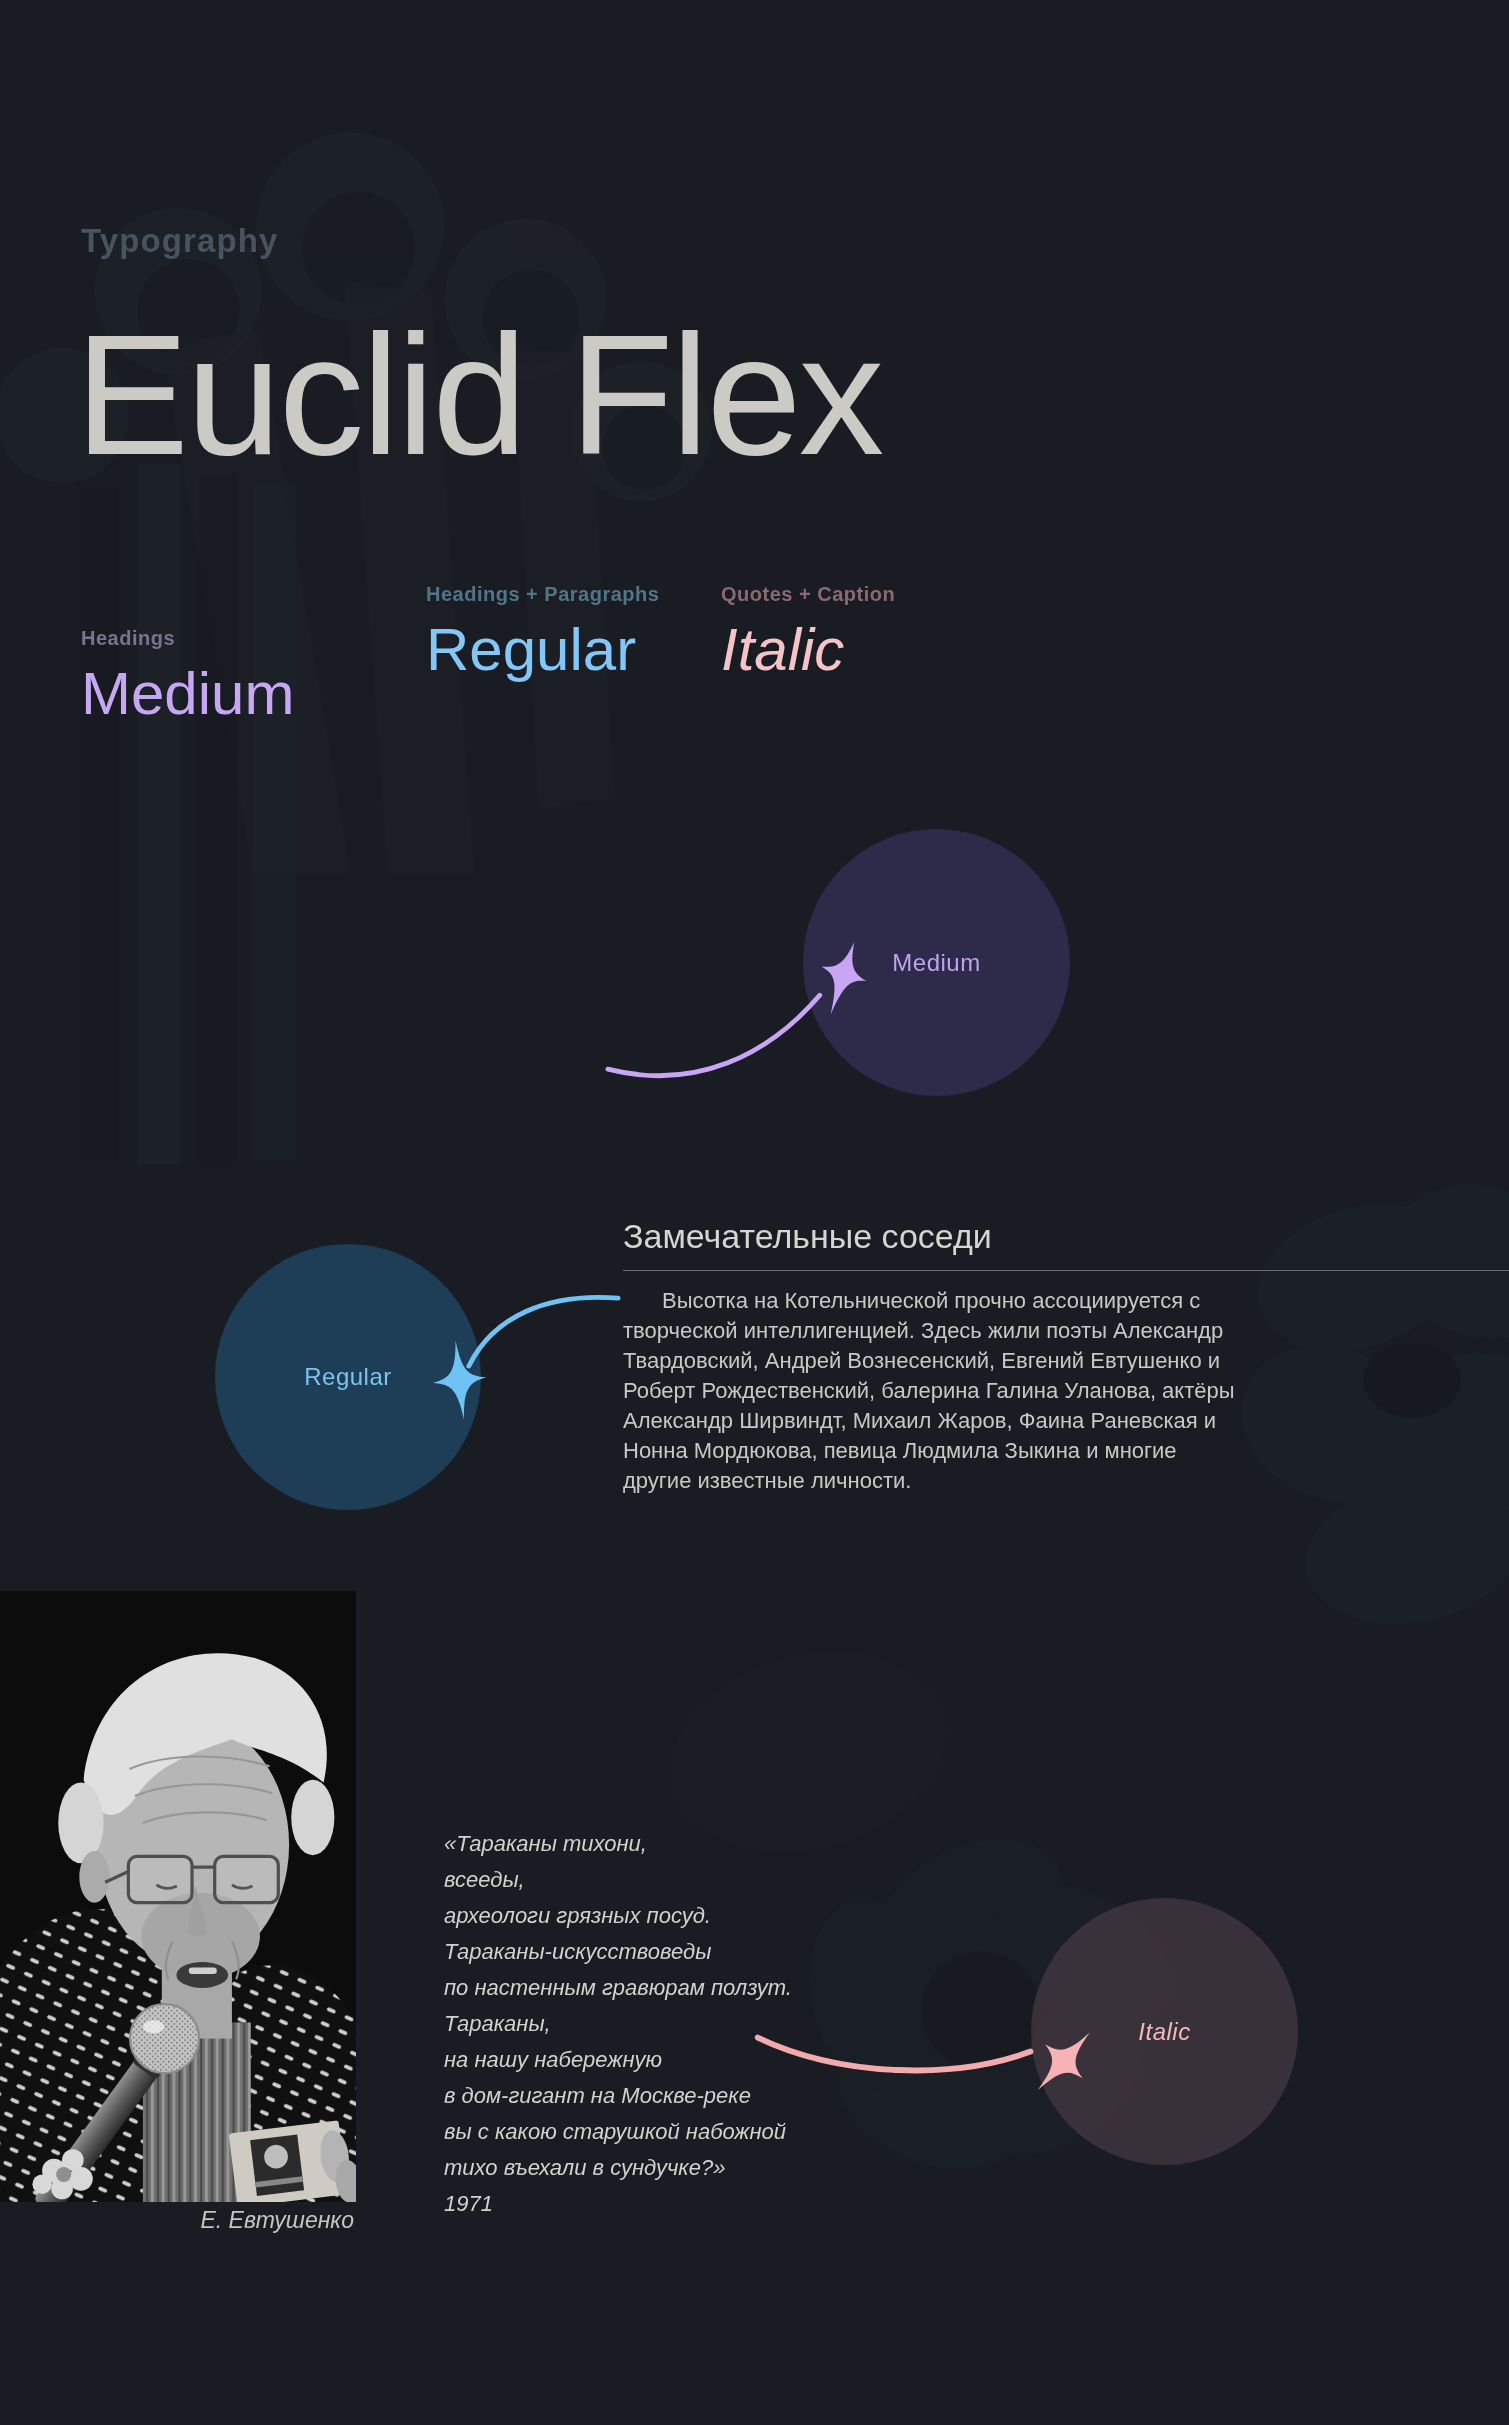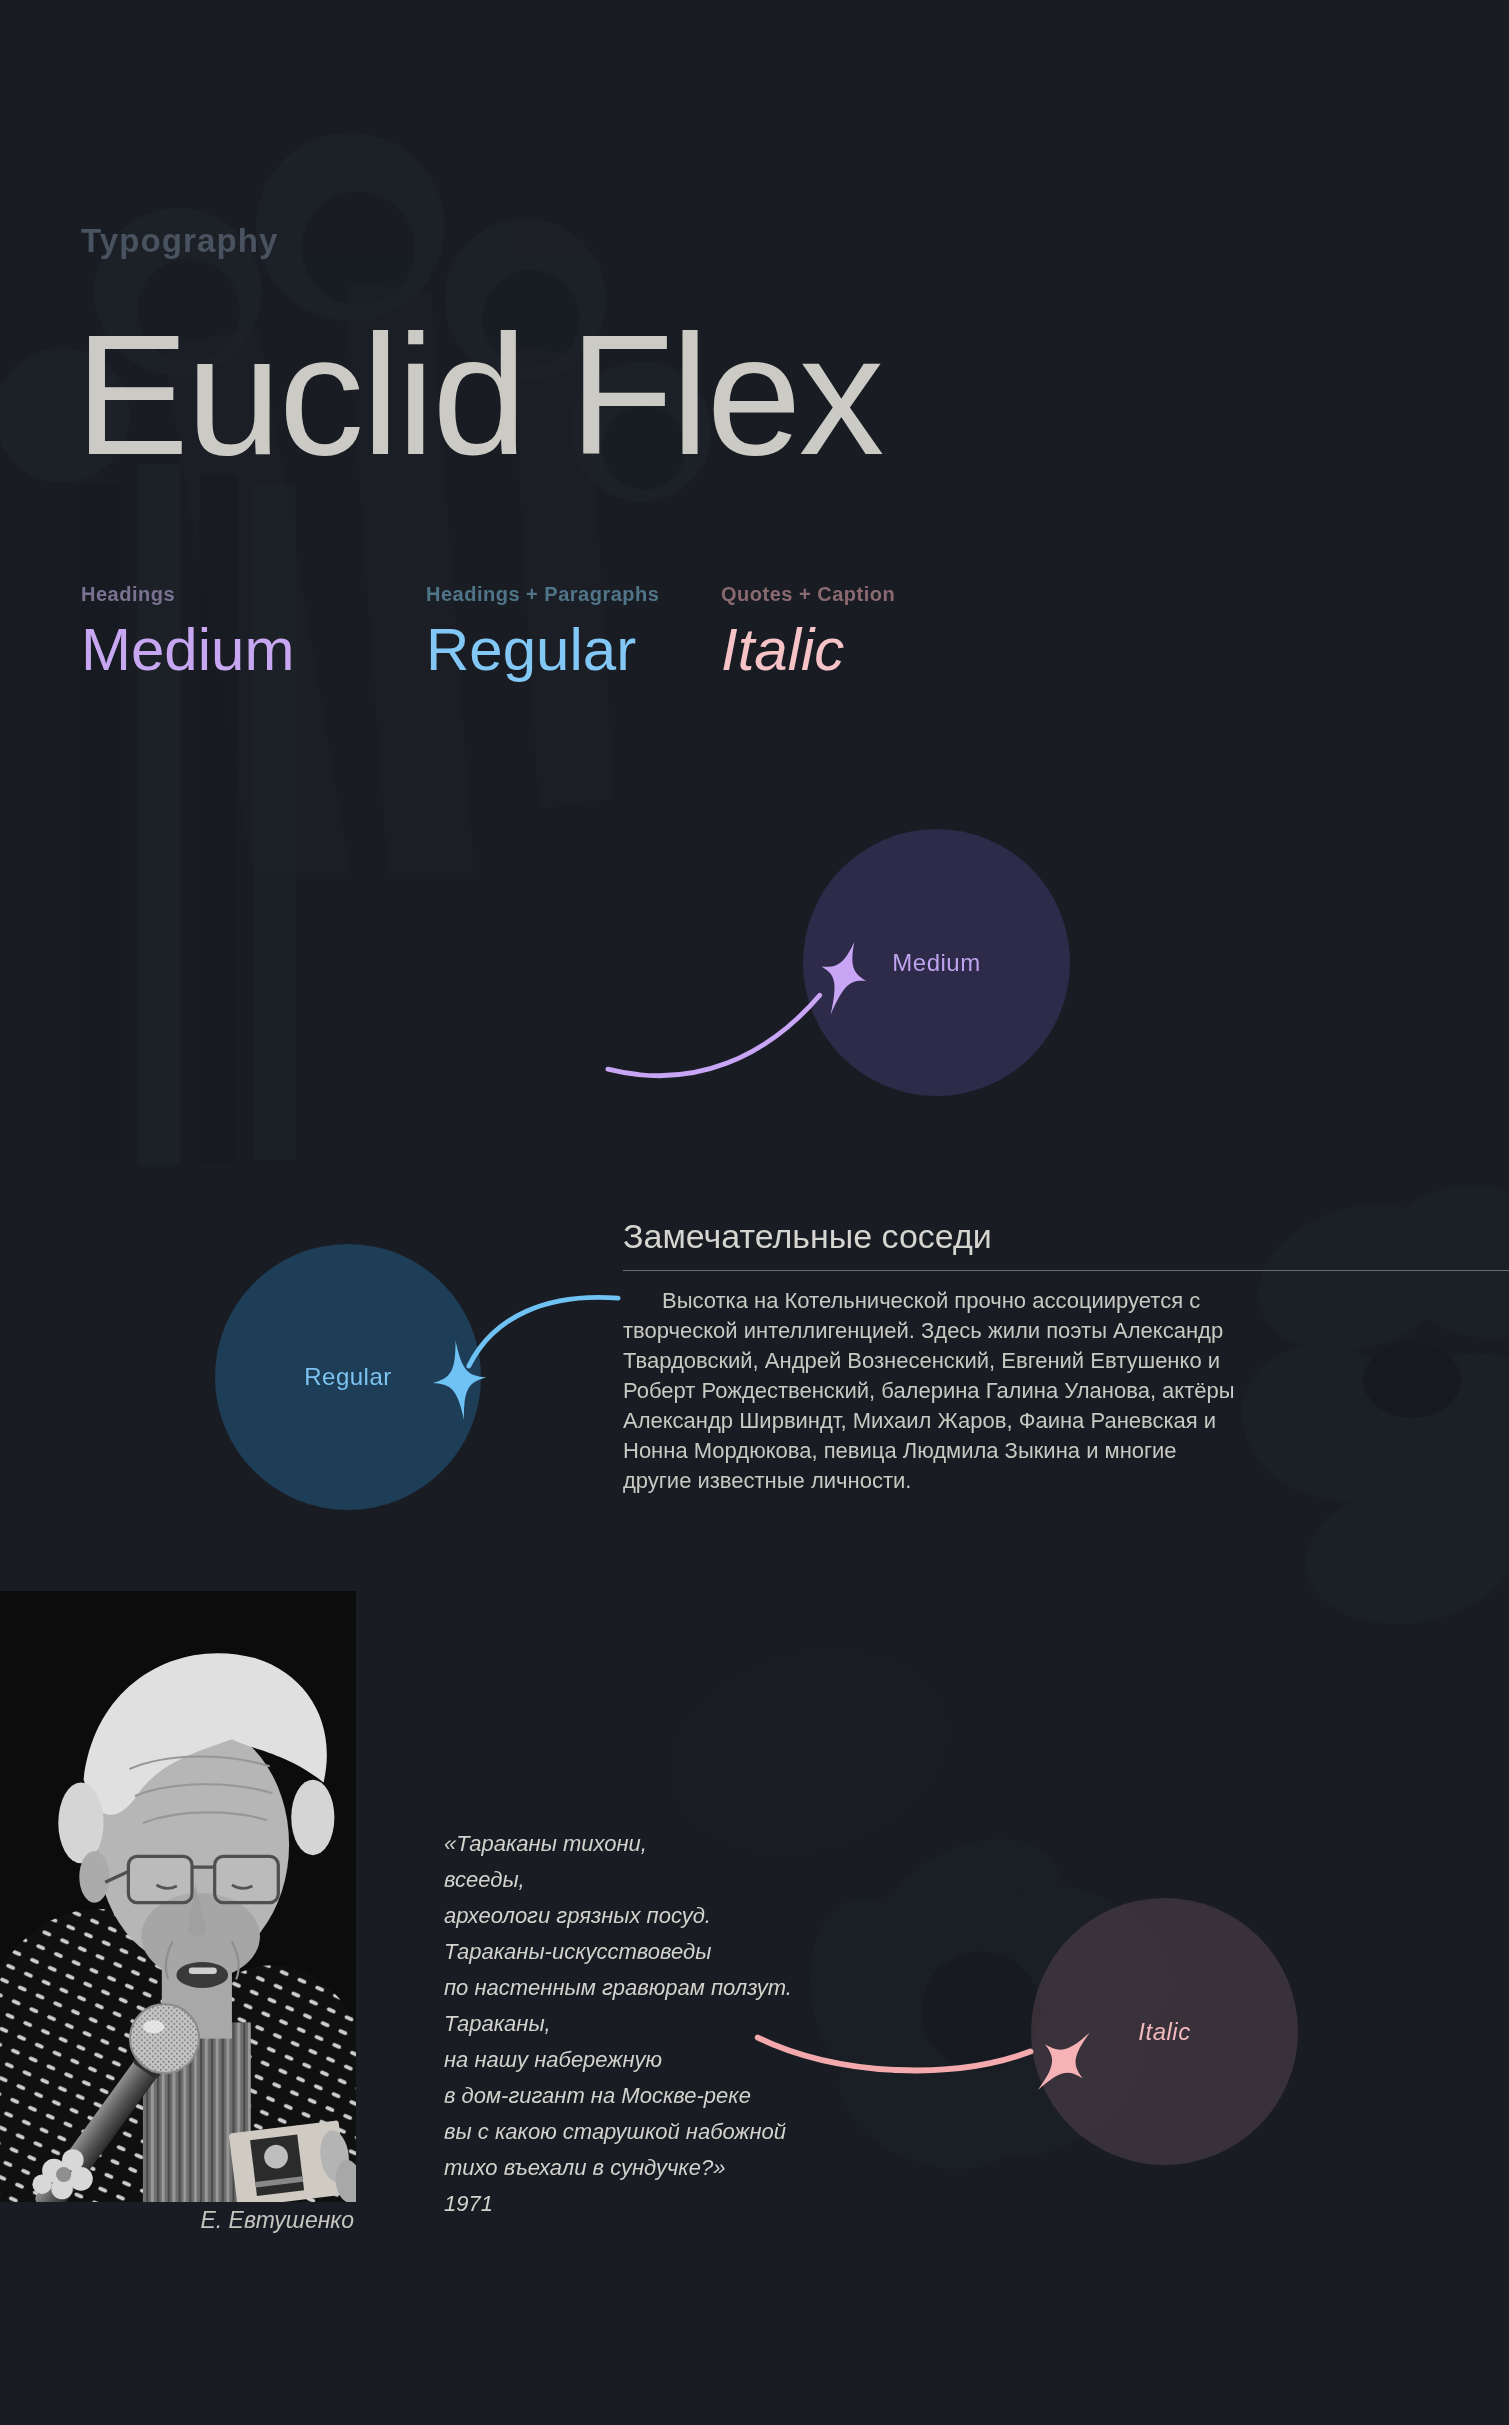--- a/index.html
+++ b/index.html
@@ -13,21 +13,21 @@
   svg.bg{z-index:1;}
 
   .label-typography{left:81px;top:222px;font-size:33px;font-weight:700;color:#49525f;letter-spacing:1.1px;z-index:5;}
   .title{left:75px;top:296px;font-size:171px;font-weight:500;color:#cbcac4;letter-spacing:-2.7px;z-index:5;}
 
   .style-col{top:583px;z-index:5;}
   .col-medium{left:81px;}
   .col-regular{left:426px;}
   .col-italic{left:721px;}
   .style-usage{font-size:20px;font-weight:700;letter-spacing:0.5px;margin:0 0 14px 0;}
-  .usage-medium{color:#7b7292;}
+  .usage-medium{color:#7b7292;margin-top:44px;}
   .usage-regular{color:#507589;}
   .usage-italic{color:#8a6a70;}
   .style-weight{font-size:60px;font-weight:400;line-height:1;}
   .weight-medium{color:#c7a7f2;font-weight:500;}
   .weight-regular{color:#82c7f5;}
   .weight-italic{color:#f6c3c7;font-style:italic;}
 
   .specimen-word{left:75px;top:955px;font-size:162px;font-weight:500;color:#c8c7c0;z-index:5;}
 
   .circle{position:absolute;border-radius:50%;display:flex;align-items:center;justify-content:center;z-index:4;}

